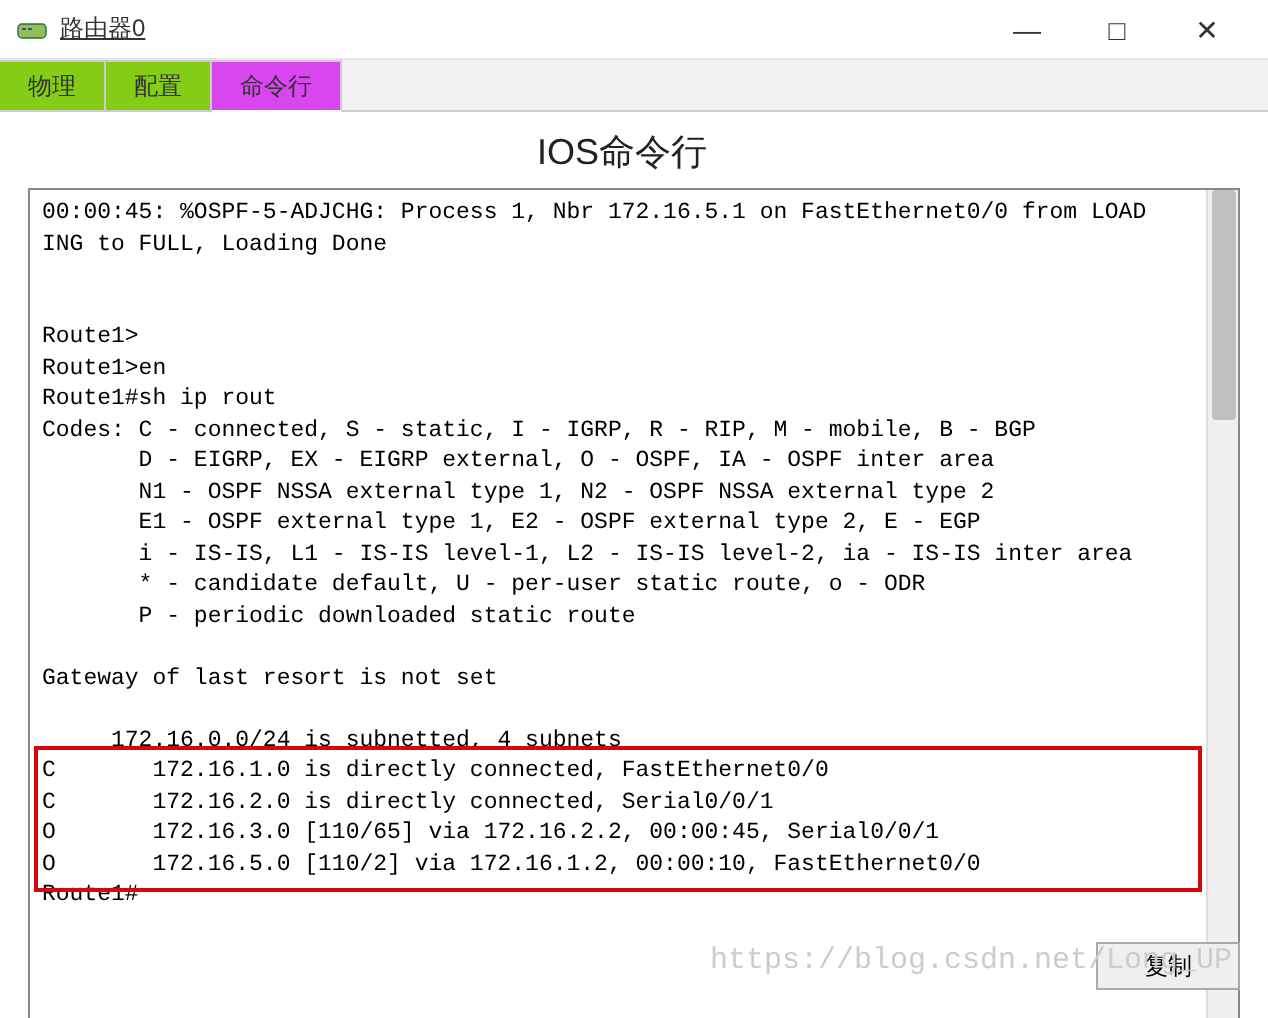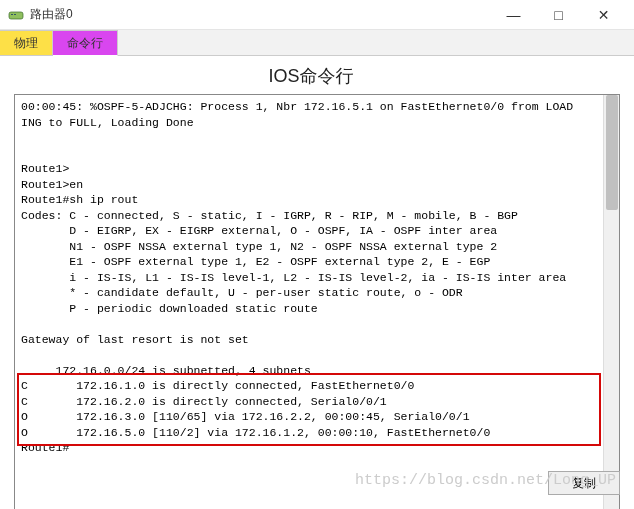--- a/index.html
+++ b/index.html
@@ -1,25 +1,25 @@
 <!DOCTYPE html>
 <html><head>
 <meta charset="utf-8">
 <style>
   * { box-sizing: border-box; margin: 0; padding: 0; }
   body { font-family: "Microsoft YaHei", "Segoe UI", sans-serif; background: #fff; width: 634px; height: 509px; overflow: hidden; position: relative; }
   
   .title-bar { height: 30px; display: flex; align-items: center; padding: 0 8px; border-bottom: 1px solid #e5e5e5; background: #fff; }
   .title-icon { width: 16px; height: 16px; margin-right: 6px; }
-  .title-text { font-size: 12px; color: #333; flex: 1; }
+  .title-text { font-size: 12px; color: #333; flex: 1; text-decoration: underline; }
   .win-controls { display: flex; gap: 0; }
   .win-btn { width: 45px; height: 28px; display: flex; align-items: center; justify-content: center; font-size: 14px; color: #333; }
   
   .tab-bar { height: 26px; display: flex; border-bottom: 1px solid #ccc; background: #f2f2f2; }
-  .tab { padding: 4px 14px; font-size: 12px; color: #333; border-right: 1px solid #ccc; background: #fde047; border-top: 1px solid #ccc; }
+  .tab { padding: 4px 14px; font-size: 12px; color: #333; border-right: 1px solid #ccc; background: #84cc16; border-top: 1px solid #ccc; }
   .tab.active { background: #d946ef; border-bottom: 1px solid #fff; margin-bottom: -1px; }
   
   .content-title { text-align: center; font-size: 18px; color: #222; padding: 8px 12px 6px 0; }
   
   .terminal-wrap { margin: 0 14px; border: 1px solid #888; height: 425px; padding: 4px 6px; overflow: hidden; position: relative; }
   .terminal { font-family: "Courier New", monospace; font-size: 11.5px; color: #000; white-space: pre; line-height: 1.35; }
   
   .red-box { position: absolute; border: 2px solid #d40808; pointer-events: none; }
   
   .btn-row { position: absolute; right: 14px; bottom: 14px; display: flex; gap: 20px; border-radius: 10px; }
@@ -44,20 +44,21 @@
   <span class="title-text">路由器0</span>
   <div class="win-controls">
     <div class="win-btn">—</div>
     <div class="win-btn">□</div>
     <div class="win-btn">✕</div>
   </div>
 </div>
 
 <div class="tab-bar">
   <div class="tab">物理</div>
+  <div class="tab">配置</div>
   <div class="tab active">命令行</div>
 </div>
 
 <div class="content-title">IOS命令行</div>
 
 <div class="terminal-wrap">
   <div class="terminal"><span>00:00:45: %OSPF-5-ADJCHG: Process 1, Nbr 172.16.5.1 on FastEthernet0/0 from LOAD</span>
 <span>ING to FULL, Loading Done</span>
 <span></span>
 <span></span>

